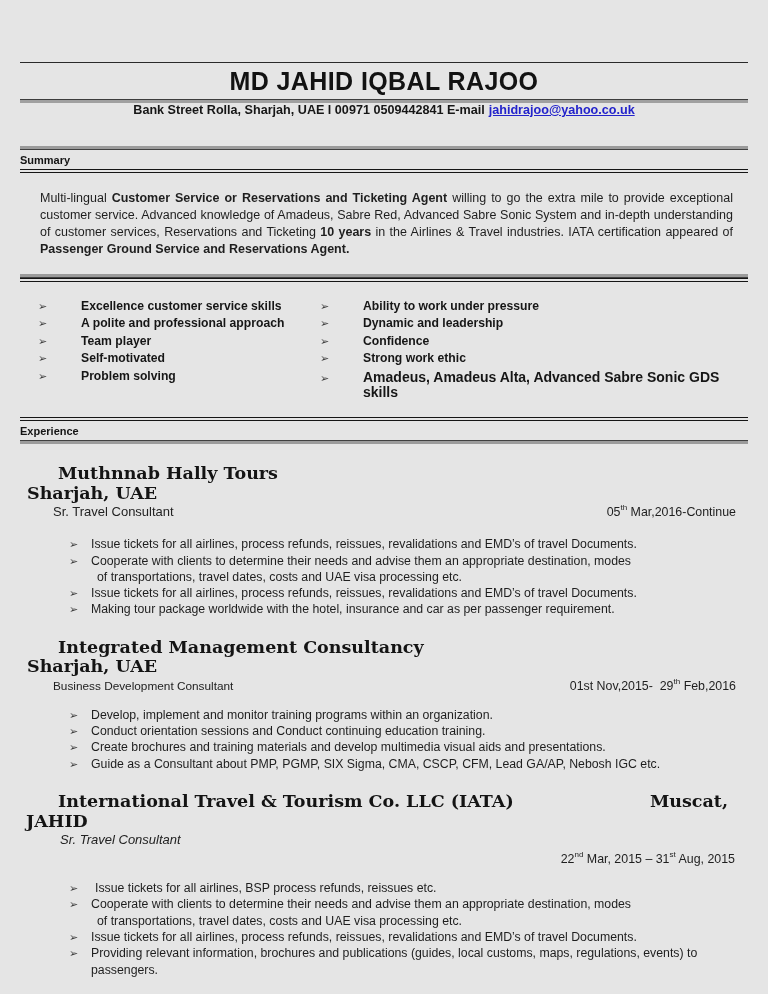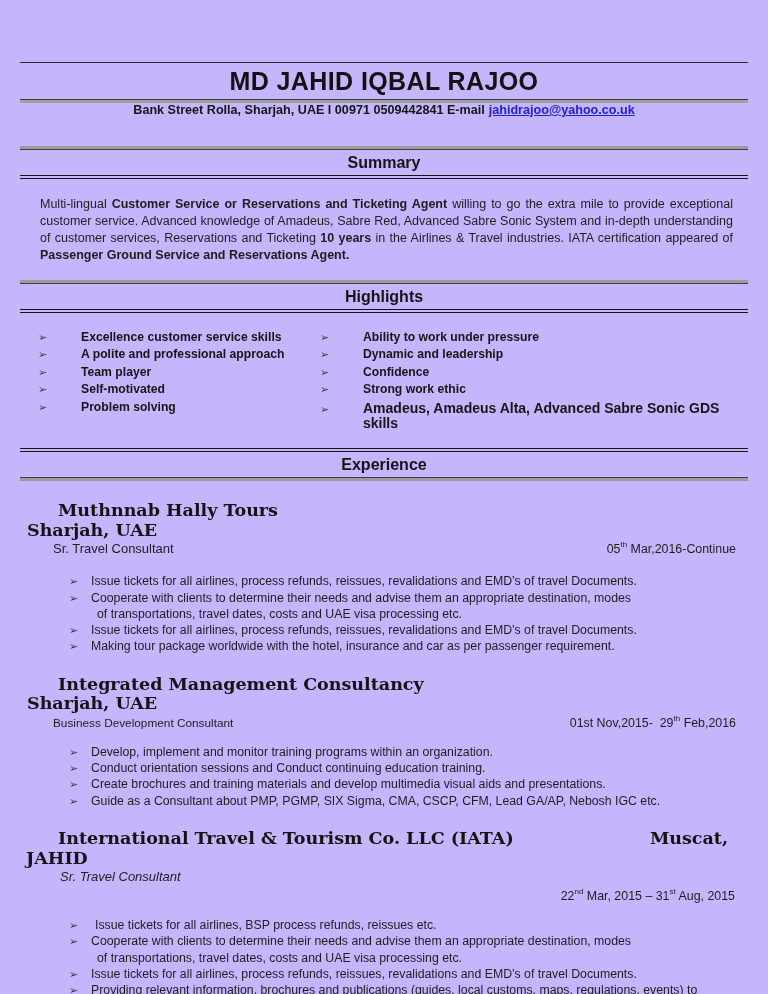--- a/index.html
+++ b/index.html
@@ -1,35 +1,35 @@
 <!DOCTYPE html>
 <html><head>
 <meta charset="utf-8">
 <style>
   html,body { margin:0; padding:0; background:#ffffff; }
   .page {
     position:relative; width:768px; height:994px; margin:0 auto;
-    background:#c4b5fd; color:#1c1c1c; overflow:hidden;
+    background:#e5e5e5; color:#1c1c1c; overflow:hidden;
     font-family:"Liberation Sans", sans-serif;
   }
   .content { padding:62px 20px 0 20px; }
 
   
   .rule-thin { border-top:1.3px solid #2a2a2a; }
   .name { text-align:center; font-size:25px; font-weight:bold; letter-spacing:0.4px; padding:4px 0 3px 0; color:#121212; }
   .name-bottom { height:3px; background:#a0a0a0; border-top:1px solid #3d3d3d; }
 
   .contact { text-align:center; font-size:12.6px; font-weight:bold; color:#161616; }
   .contact a { color:#2323cb; text-decoration:underline; margin-left:4px; font-weight:bold; }
 
   
   .sechdr .bar-gray-top { height:3px; background:#9b9b9b; border-bottom:1px solid #404040; }
   .sechdr .bar-gray-bot { height:3px; background:#9b9b9b; border-top:1px solid #404040; }
   .sechdr .bar-double { height:2px; border-top:1.3px solid #151515; border-bottom:1.3px solid #151515; }
-  .sechdr .sectitle { text-align:center; font-weight:bold; font-size:16px; padding:4px 0 3px 0; color:#141414; }
+  .sechdr .sectitle { font-weight:bold; font-size:11px; padding:4px 0 3px 0; color:#141414; }
   .sec-summary { margin-top:29px; }
   .sec-highlights { margin-top:16px; }
   .sec-experience { margin-top:13px; }
 
   
   .summary-p { margin:17px 15px 0 20px; font-size:12.5px; line-height:16.9px; text-align:justify; color:#1e1e1e; }
   .b { font-weight:bold; }
 
   
   .hl-row { display:flex; margin-top:18px; font-weight:bold; font-size:12.2px; color:#161616; }
@@ -78,21 +78,20 @@
     <div class="sechdr sec-summary">
       <div class="bar-gray-top"></div>
       <div class="sectitle">Summary</div>
       <div class="bar-double"></div>
     </div>
 
     <div class="summary-p"><span>Multi-lingual </span><span class="b">Customer Service or Reservations and Ticketing Agent</span><span> willing to go the extra mile to provide exceptional customer service. Advanced knowledge of Amadeus, Sabre Red, Advanced Sabre Sonic System and in-depth understanding of customer services, Reservations and Ticketing </span><span class="b">10 years</span><span> in the Airlines &amp; Travel industries. IATA certification appeared of </span><span class="b">Passenger Ground Service and Reservations Agent.</span></div>
 
     <div class="sechdr sec-highlights">
       <div class="bar-gray-top"></div>
-      <div class="sectitle">Highlights</div>
       <div class="bar-double"></div>
     </div>
 
     <div class="hl-row">
       <div class="hl-col hl-left">
         <div class="hl-li">
             <span class="mk">➢</span>
             <span>Excellence customer service skills</span>
           </div>
         <div class="hl-li">

